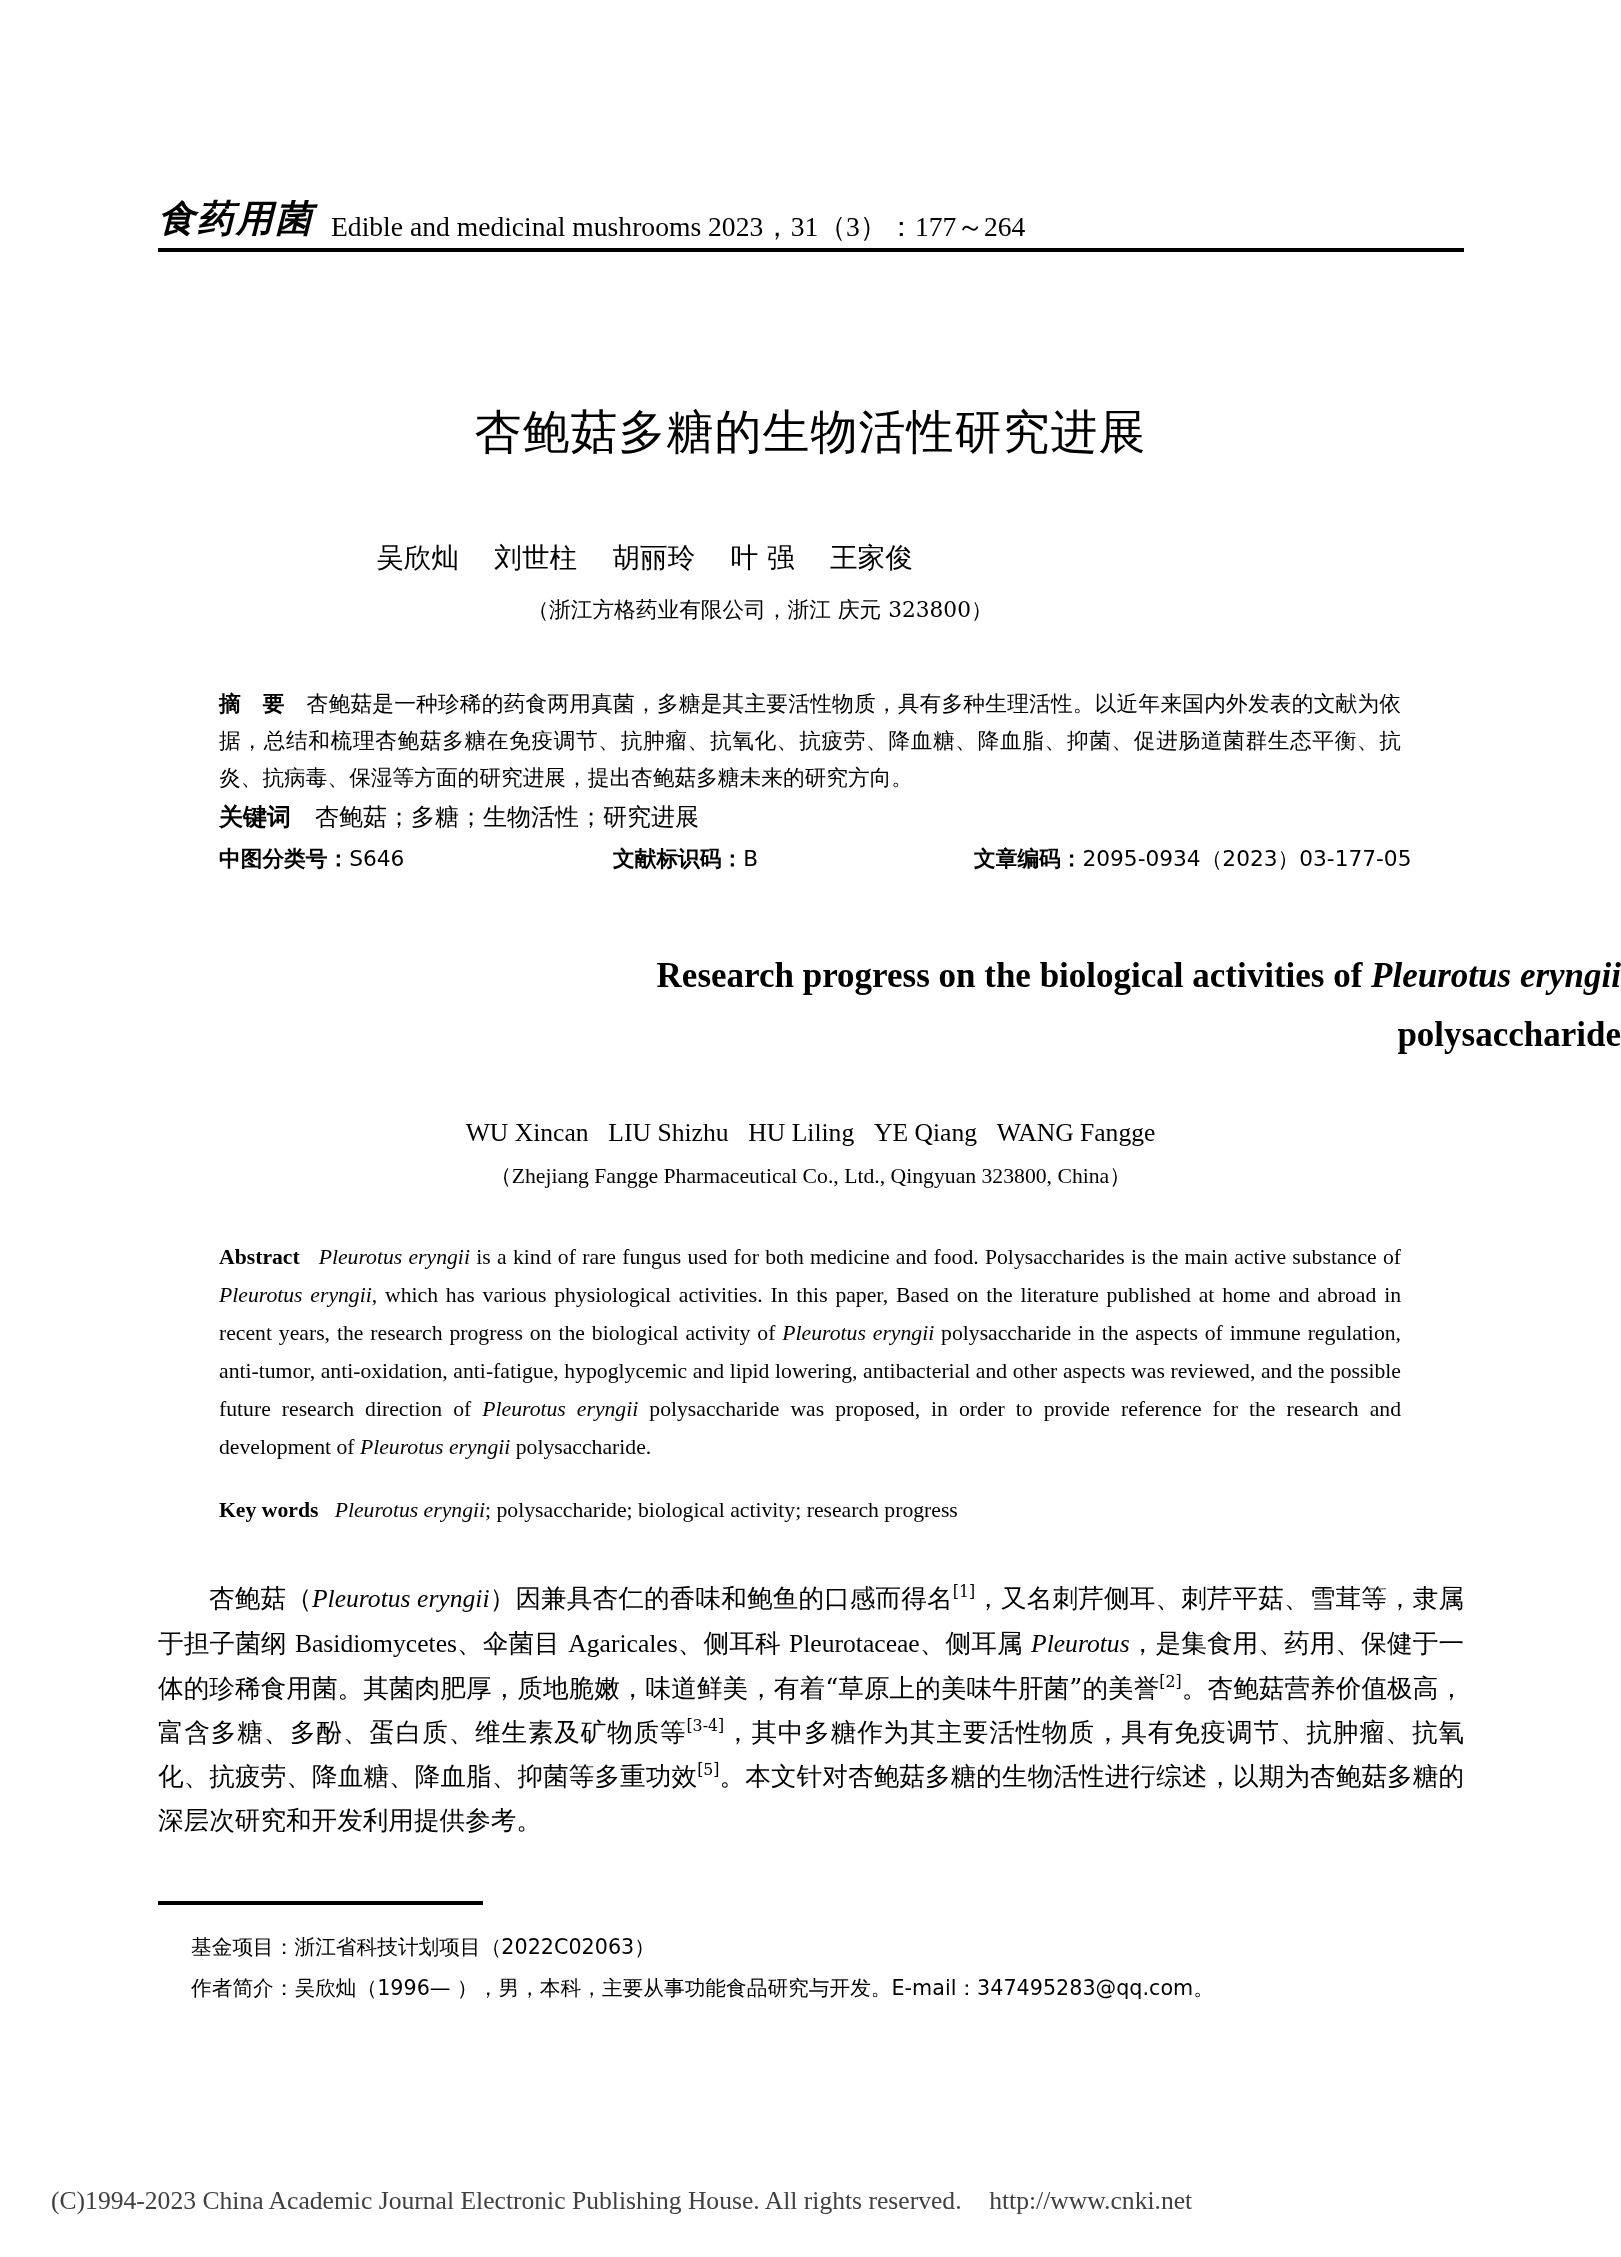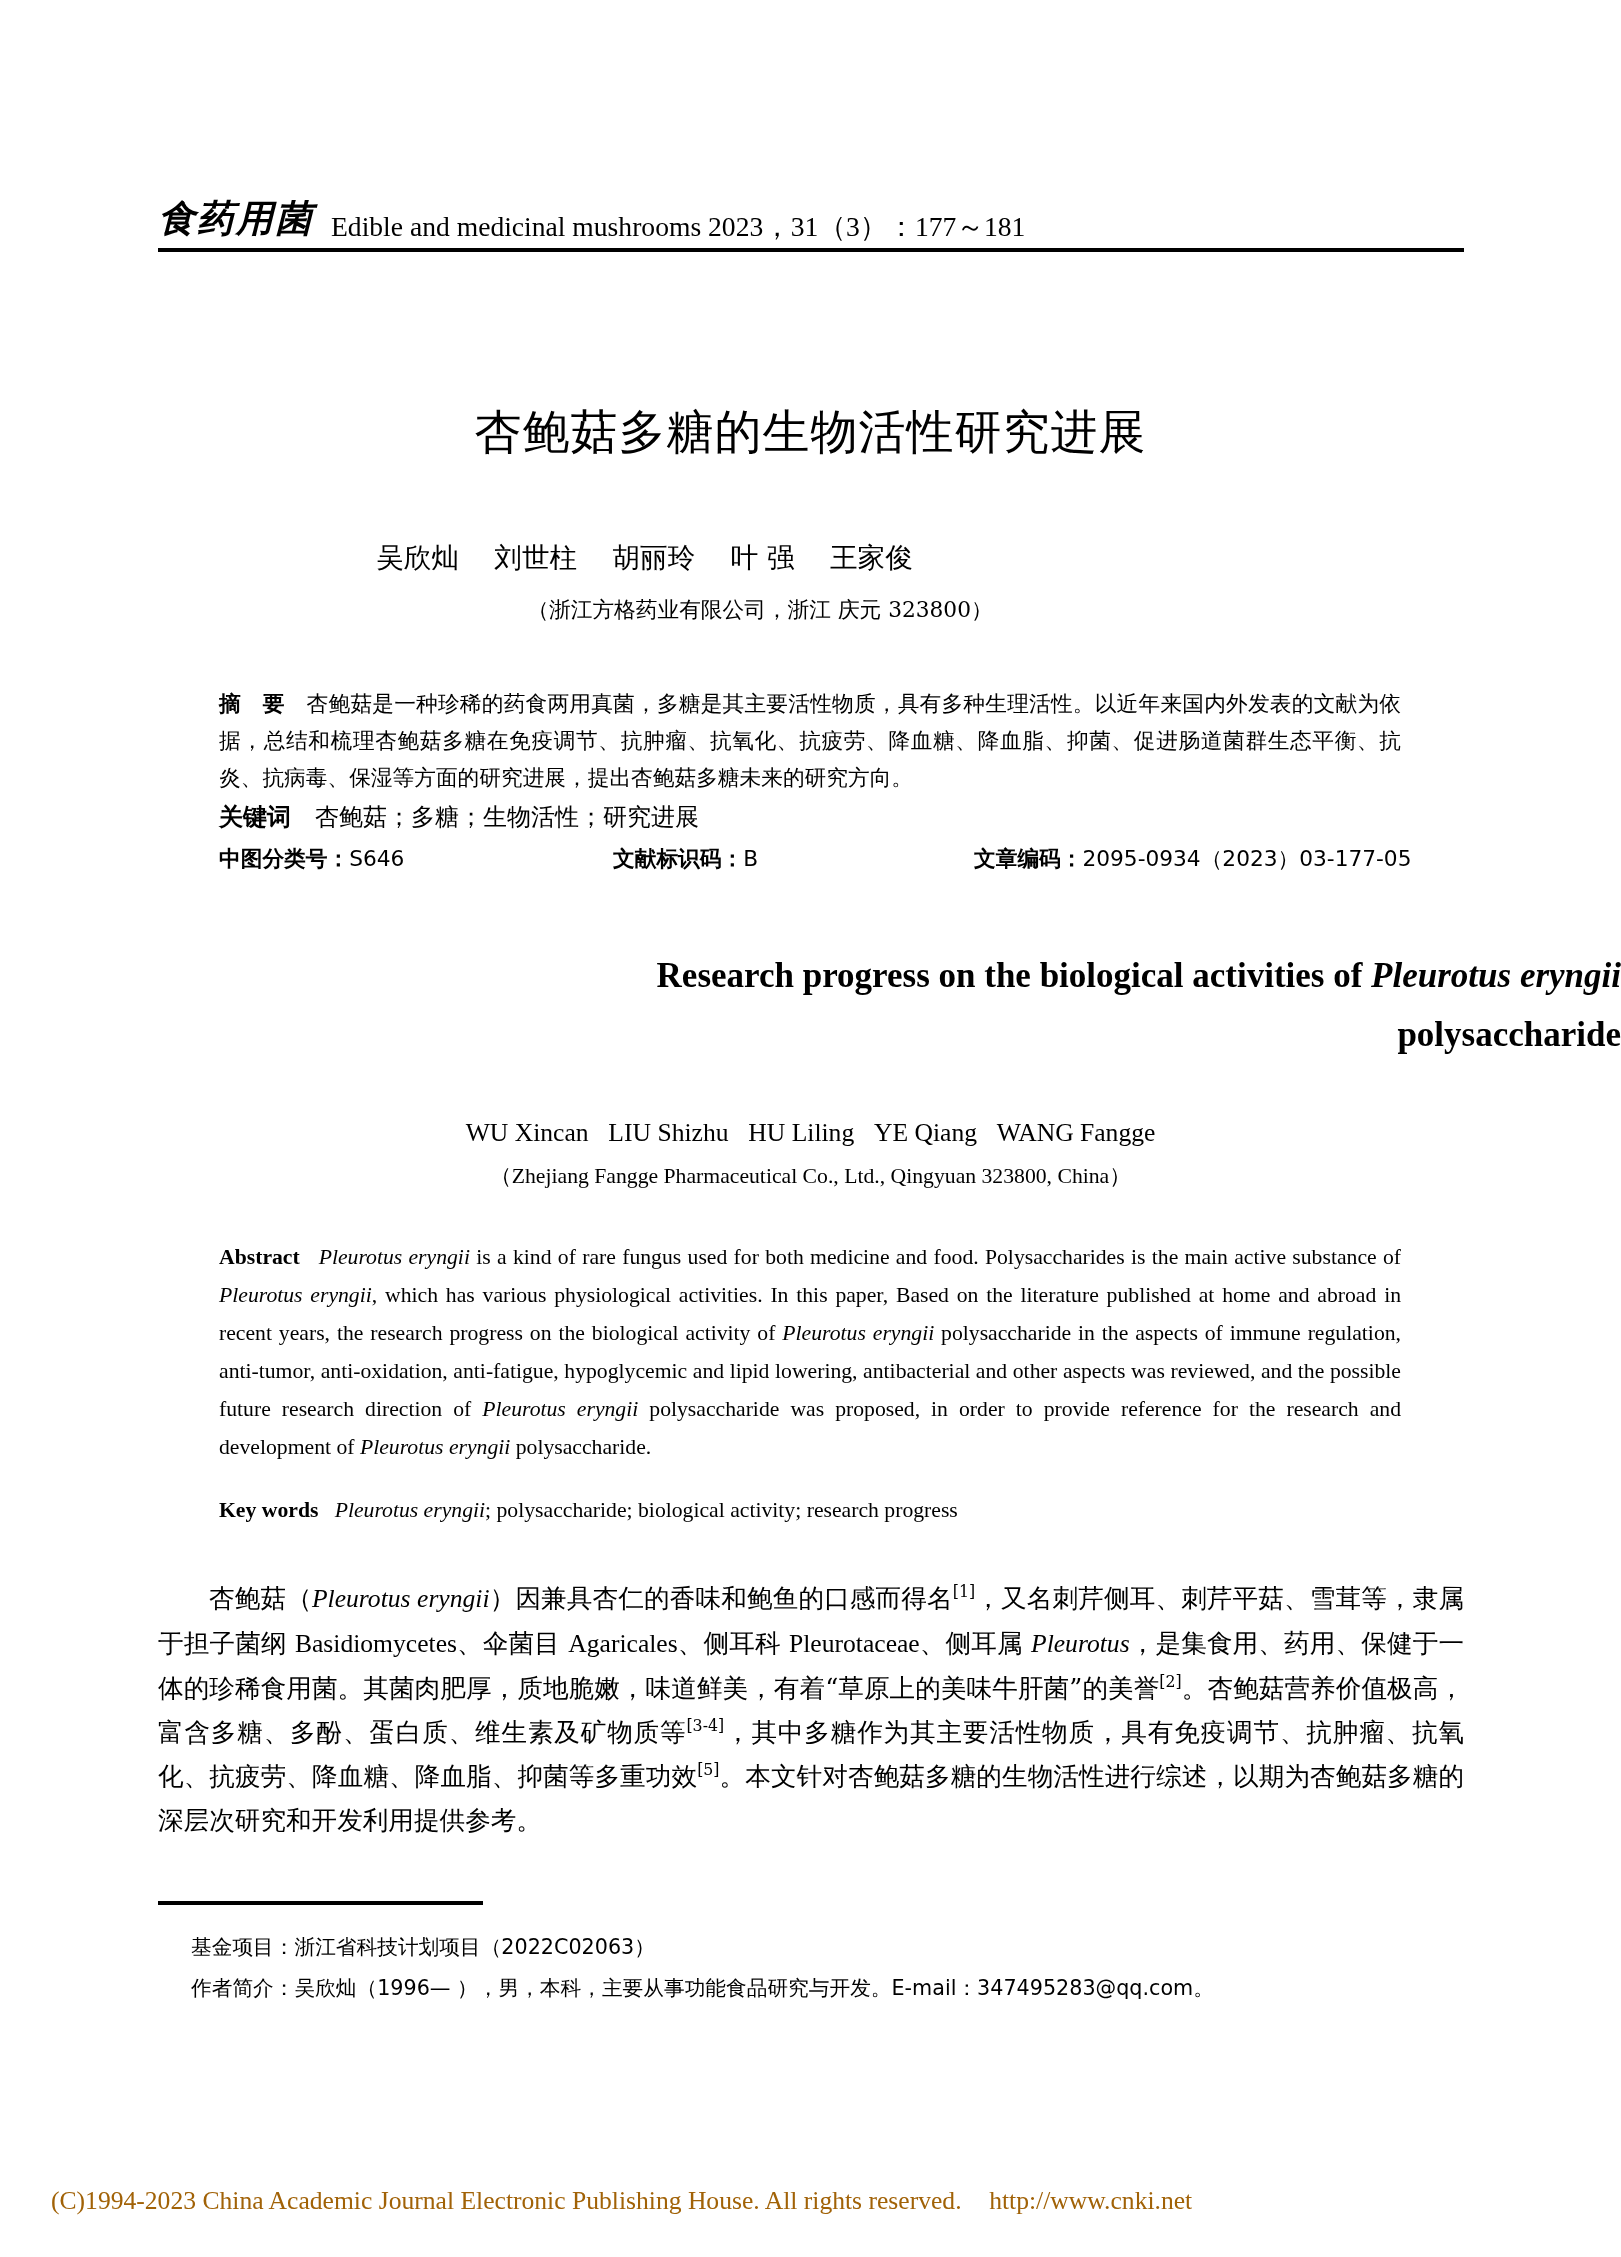--- a/index.html
+++ b/index.html
@@ -51,28 +51,28 @@
   .body-text i { font-family: "Liberation Serif", serif; font-style: italic; }
   .body-text .latin { font-family: "Liberation Serif", serif; }
   sup { font-size: 15.8px; line-height: 0; vertical-align: super; }
 
   
   .fn-rule { left: 158px; top: 1901px; width: 325px; height: 3.9px; background: #000; }
   .fn-line1 { left: 191px; top: 1933px; font-family: "DejaVu Sans", sans-serif; font-size: 20.7px; line-height: 29.6px; white-space: nowrap; }
   .fn-line2 { left: 191px; top: 1974px; font-family: "DejaVu Sans", sans-serif; font-size: 20.7px; line-height: 29.6px; white-space: nowrap; }
 
   
-  .copyright { left: 51px; top: 2185px; font-size: 25.6px; line-height: 31.5px; color: #a16207; white-space: nowrap; }
+  .copyright { left: 51px; top: 2185px; font-size: 25.6px; line-height: 31.5px; color: #404040; white-space: nowrap; }
   .copyright .url { margin-left: 27.6px; }
 </style>
 </head>
 <body>
 
 <div class="abs journal-logo">食药用菌</div>
-<div class="abs journal-cite">Edible and medicinal mushrooms 2023，31（3）：177～181</div>
+<div class="abs journal-cite">Edible and medicinal mushrooms 2023，31（3）：177～264</div>
 <div class="abs header-rule"></div>
 
 <div class="abs cn-title">杏鲍菇多糖的生物活性研究进展</div>
 <div class="abs cn-authors">
   <span>吴欣灿</span><span>刘世柱</span><span>胡丽玲</span><span>叶 强</span><span>王家俊</span>
 </div>
 <div class="abs cn-affil">（浙江方格药业有限公司，浙江 庆元 323800）</div>
 
 <div class="abs cn-abstract"><span class="label-bold">摘　要</span>　<span>杏鲍菇是一种珍稀的药食两用真菌，多糖是其主要活性物质，具有多种生理活性。以近年来国内外发表的文献为依据，总结和梳理杏鲍菇多糖在免疫调节、抗肿瘤、抗氧化、抗疲劳、降血糖、降血脂、抑菌、促进肠道菌群生态平衡、抗炎、抗病毒、保湿等方面的研究进展，提出杏鲍菇多糖未来的研究方向。</span></div>
 <div class="abs cn-keywords"><span class="label-bold">关键词</span>　<span>杏鲍菇；多糖；生物活性；研究进展</span></div>

